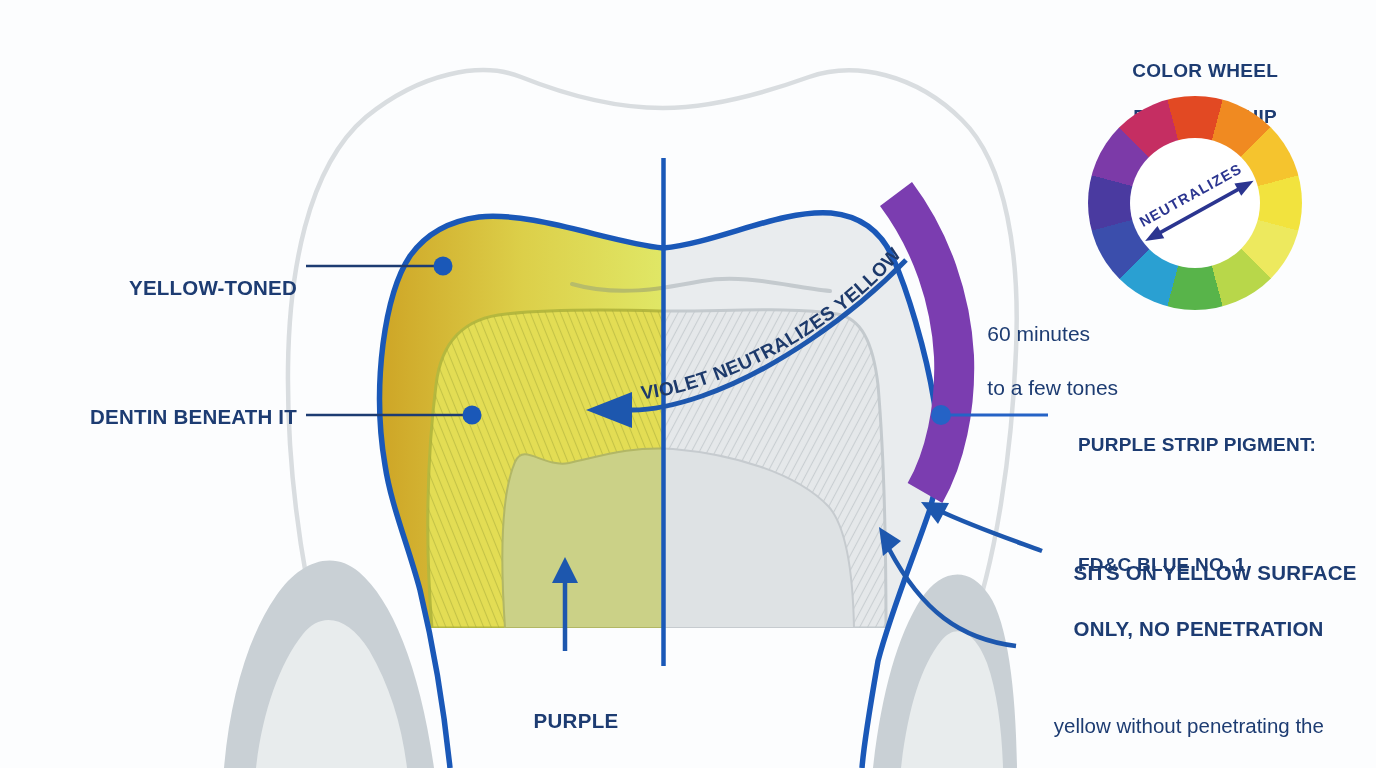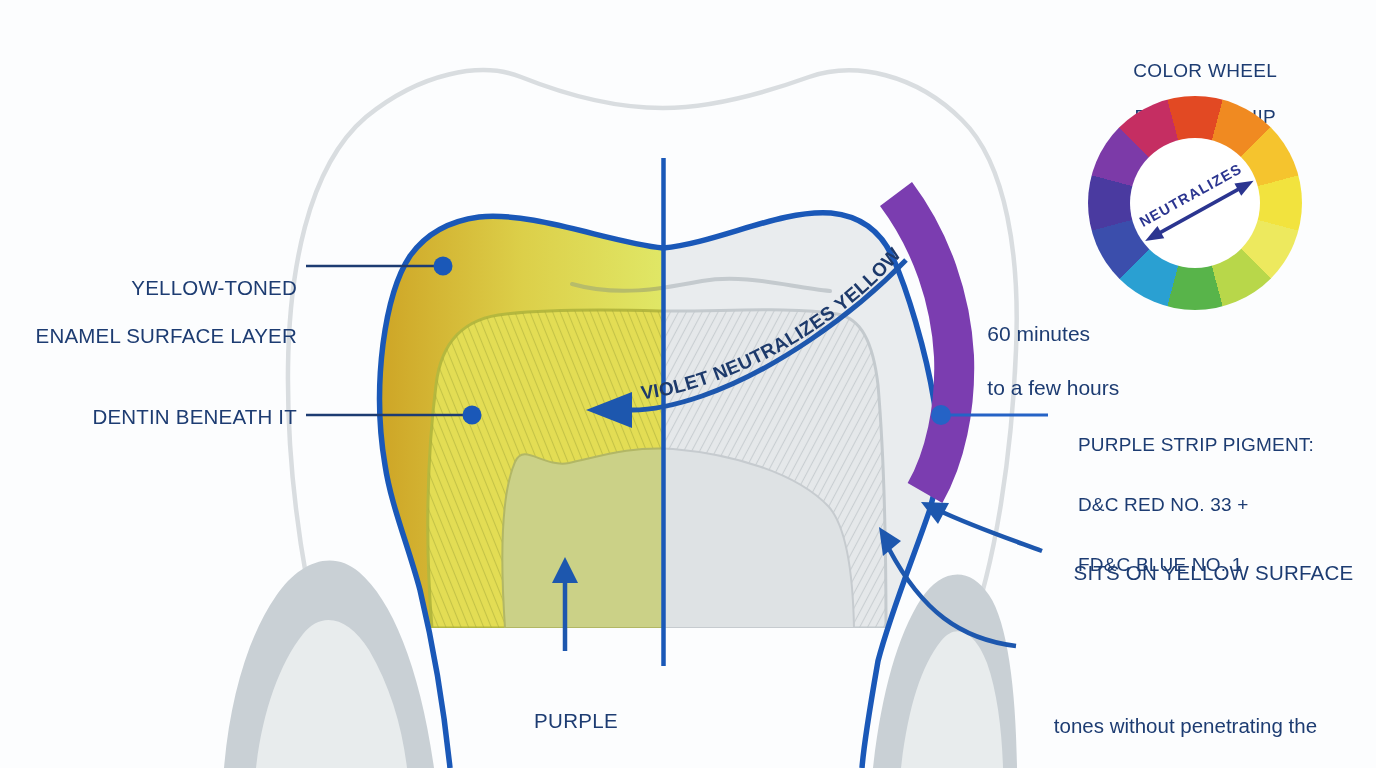--- a/index.html
+++ b/index.html
@@ -1,20 +1,20 @@
 <!DOCTYPE html>
 <html><head>
 <meta charset="utf-8">
 <style>
   html,body{margin:0;padding:0;}
   body{font-family:"Liberation Sans",sans-serif;background:#ffffff;}
   #canvas{position:relative;width:1376px;height:768px;background:#fcfdfe;overflow:hidden;}
   #diagram-svg{position:absolute;left:0;top:0;}
   .lbl{position:absolute;color:#1d3c72;white-space:pre;}
-  .lbl.bold{font-weight:400;}
+  .lbl.bold{font-weight:700;}
   .enamel-label{right:1079px;top:252px;text-align:right;font-size:20.5px;line-height:24px;letter-spacing:.2px;}
   .dentin-label{right:1079px;top:405px;text-align:left;font-size:20.5px;letter-spacing:.2px;}
   .duration-label{left:964px;top:293px;font-size:21px;line-height:27px;}
   .pigment-label{left:1056px;top:400px;font-size:19px;line-height:30px;letter-spacing:.2px;}
   .sits-label{left:1050px;top:531px;font-size:20.5px;line-height:28px;letter-spacing:.2px;}
   .violet-note-label{left:1031px;top:628px;font-size:20.5px;line-height:28px;}
   .yellow-tones-label{left:464px;top:679px;width:200px;text-align:center;font-size:20.5px;line-height:28px;letter-spacing:.3px;}
   .wheel-title{left:1074px;top:36px;width:240px;text-align:center;font-size:19px;line-height:23px;letter-spacing:.3px;}
   .wheel{position:absolute;left:1088px;top:96px;width:214px;height:214px;border-radius:50%;display:flex;align-items:center;justify-content:center;}
   .wheel-center{width:130px;height:130px;border-radius:50%;background:#ffffff;}
@@ -107,43 +107,43 @@
       <polygon points="921,502 949,503 938,524"></polygon>
       <path d="M 1016 646 C 960 639 922 611 889 549" fill="none" stroke="#1D57AE" stroke-width="4.5"></path>
       <polygon points="879,527 901,541 883,556"></polygon>
       <line x1="565" y1="651" x2="565" y2="574" stroke="#1D57AE" stroke-width="4.5"></line>
       <polygon points="565,557 552,583 578,583"></polygon>
     </g>
   </svg>
 
   <div class="lbl bold enamel-label">
     <span>YELLOW-TONED</span><br>
-    <span>ENAMEL SURFACE LAYER</span>
   </div>
 
   <div class="lbl bold dentin-label">DENTIN BENEATH IT</div>
 
   <div class="lbl duration-label">
     <span>60 minutes</span><br>
-    <span>to a few hours</span>
+    <span>to a few tones</span>
   </div>
 
   <div class="lbl bold pigment-label">
     <span>PURPLE STRIP PIGMENT:</span><br>
-    <span>D&amp;C RED NO. 33 +</span><br>
+    <br>
     <span>FD&amp;C BLUE NO. 1</span>
   </div>
 
   <div class="lbl bold sits-label">
     <span>SITS ON YELLOW SURFACE</span><br>
+    <span>ONLY, NO PENETRATION</span>
   </div>
 
   <div class="lbl violet-note-label">
     <br>
-    <span>tones without penetrating the</span><br>
+    <span>yellow without penetrating the</span><br>
     
   </div>
 
   <div class="lbl bold yellow-tones-label">
     <span>PURPLE</span><br>
     <span>TONES</span>
   </div>
 
   <div class="lbl bold wheel-title">
     <span>COLOR WHEEL</span><br>

